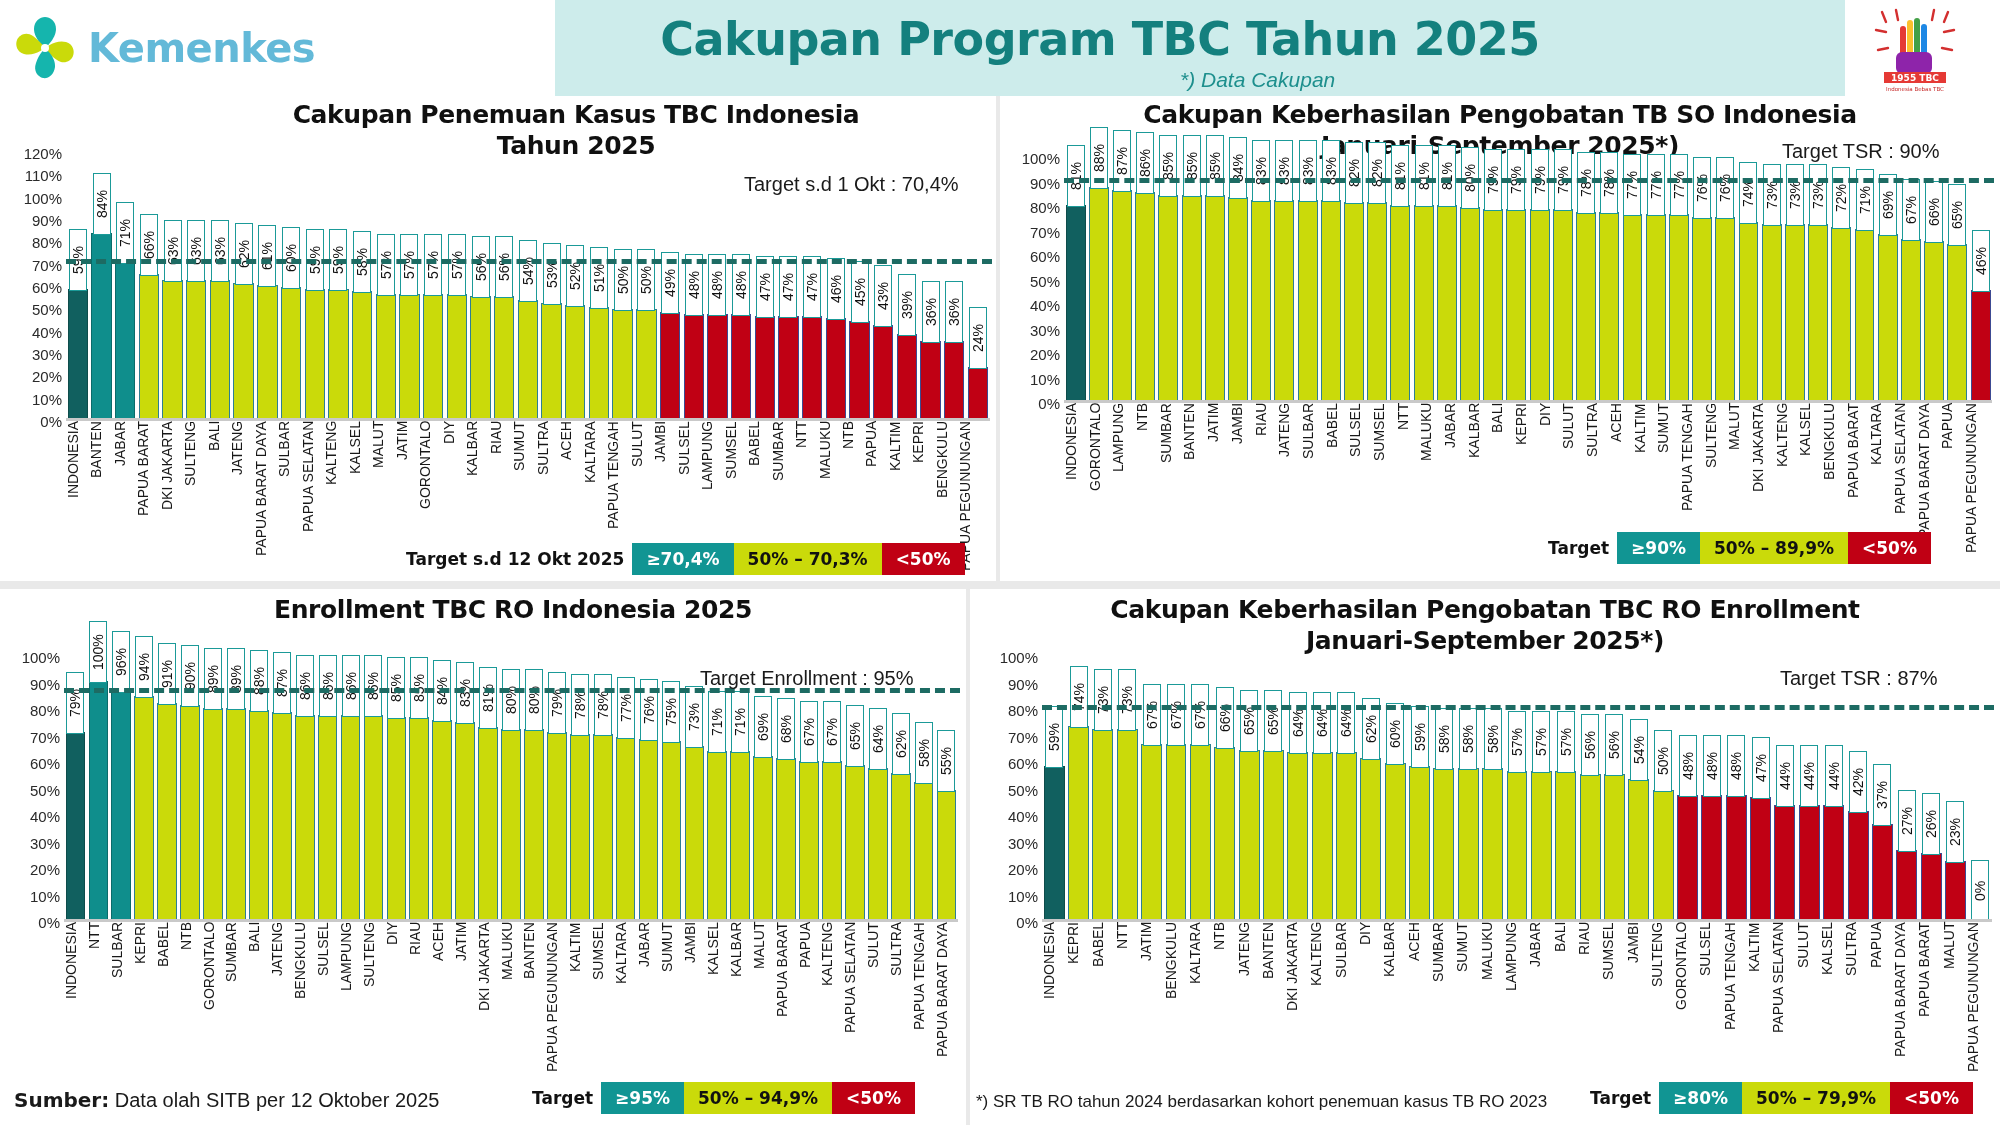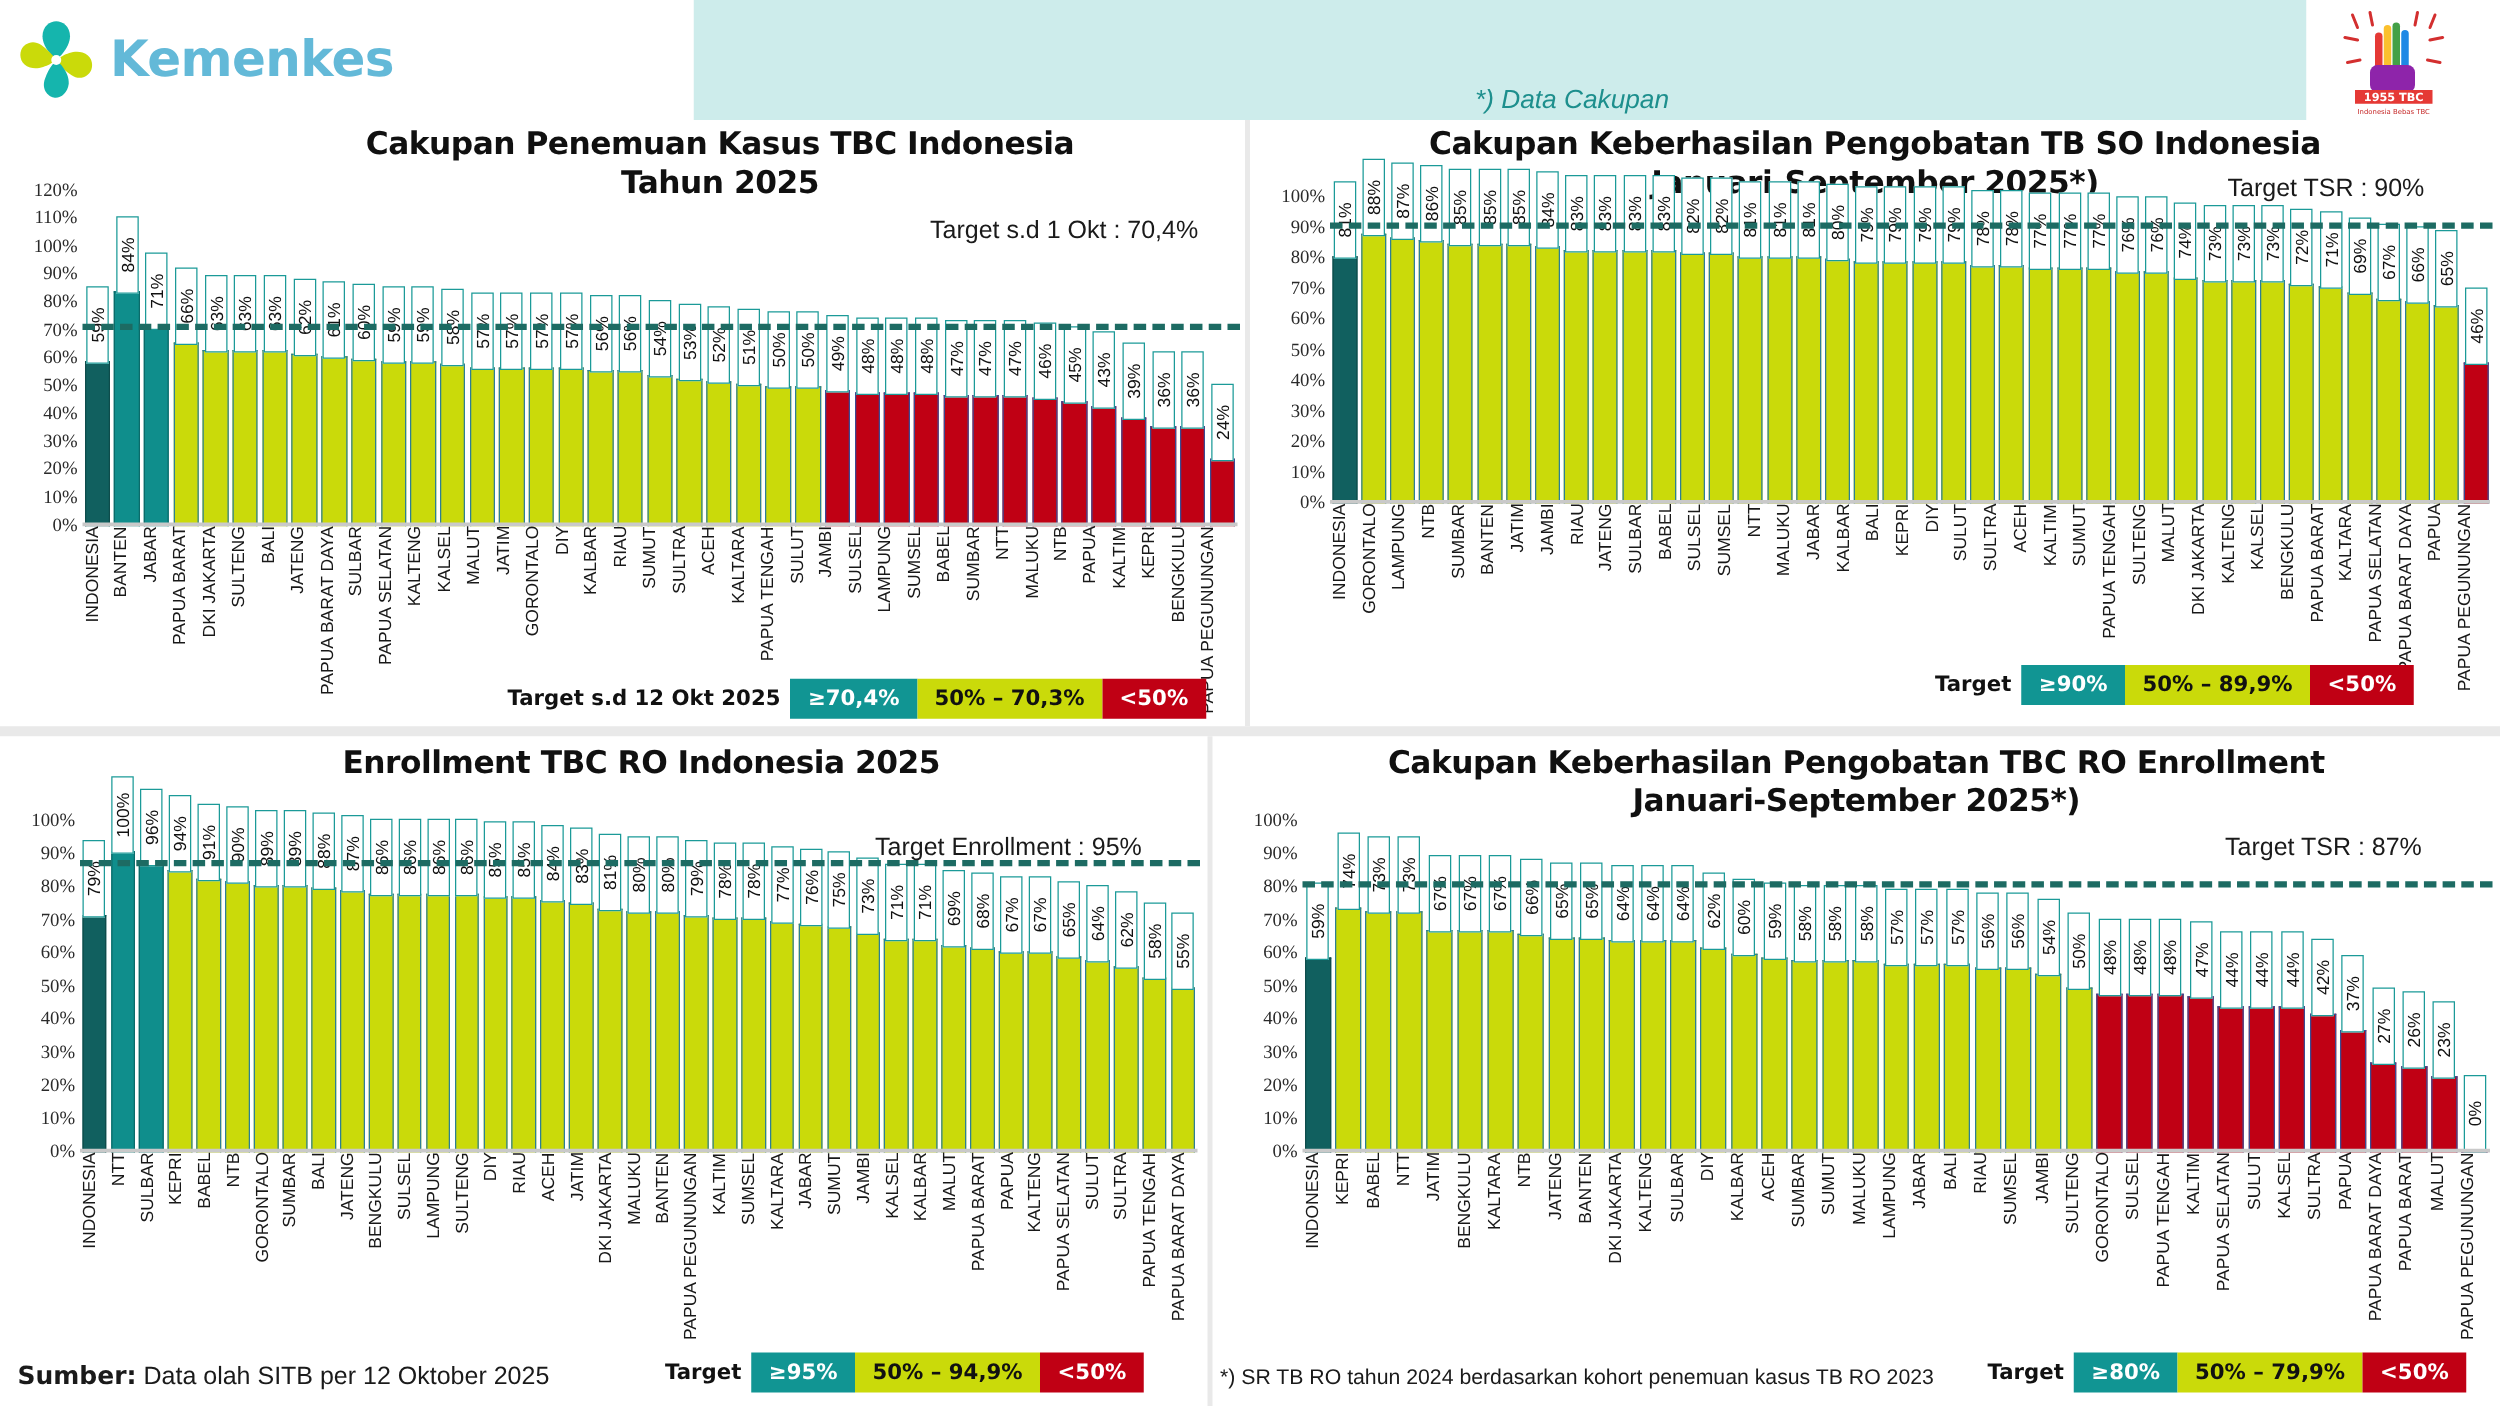--- a/index.html
+++ b/index.html
@@ -41,21 +41,21 @@
   .panel-title {
     text-align:center; font-size:25px; font-weight:bold; color:#101010;
     font-family:"DejaVu Sans", sans-serif; line-height:1.22; letter-spacing:-0.4px;
   }
 
   
   .chart { position:relative; }
   .yaxis { position:absolute; left:0; top:0; height:100%; width:58px; }
   .ytick {
     position:absolute; right:4px; transform:translateY(-50%);
-    font-size:15px; color:#2a2a2a; font-family:Liberation Serif, serif; white-space:nowrap;margin-left:36px;
+    font-size:15px; color:#2a2a2a; font-family:Liberation Sans, sans-serif; white-space:nowrap;margin-left:36px;
   }
   .plot { position:absolute; top:0; bottom:0; overflow:visible; }
   .plot-base { position:absolute; left:0; right:0; bottom:0; height:3px; background:#c9c9c9; }
   .bars { position:absolute; left:0; right:0; top:0; bottom:0; display:flex; align-items:flex-end; }
   .barcol { position:relative; flex:1 1 0; height:100%; display:flex; flex-direction:column; justify-content:flex-end; align-items:center; }
   .bar { width:86%; border:1px solid #4a6fa5; border-bottom:none; }
   .bar.teal   { background:#11605f; border-color:#0e4c4b; }
   .bar.teal2  { background:#0f8e8c; border-color:#0b6b6a; }
   .bar.lime   { background:#cada0a; border-color:#2e7f93; }
   .bar.red    { background:#c00014; border-color:#3c4a92; }
@@ -114,20 +114,21 @@
           <path d="M33 33 C33 33 22 24 22 14 C22 6 28 2 33 2 C38 2 44 6 44 14 C44 24 33 33 33 33Z" fill="#15b5ad"></path>
           <path d="M33 33 C33 33 44 24 54 27 C61 29 63 36 61 41 C59 46 52 50 45 45 C37 40 33 33 33 33Z" fill="#cada0a"></path>
           <path d="M33 33 C33 33 44 42 43 52 C42 60 36 64 31 63 C26 62 21 56 24 48 C27 39 33 33 33 33Z" fill="#15b5ad"></path>
           <path d="M33 33 C33 33 22 42 12 39 C5 37 3 30 5 25 C7 20 14 16 21 21 C29 27 33 33 33 33Z" fill="#cada0a"></path>
           <circle cx="33" cy="33" r="4" fill="#ffffff"></circle>
         </svg>
       </div>
       <div id="logo-text">Kemenkes</div>
     </div>
 
+    <div id="header-title">Cakupan Program TBC Tahun 2025</div>
     <div id="header-note">*) Data Cakupan</div>
 
     <div id="header-emblem">
       <svg width="110" height="90" viewBox="0 0 110 90">
         <rect x="0" y="0" width="110" height="90" fill="#ffffff"></rect>
         <g stroke="#d32f2f" stroke-width="2.4" stroke-linecap="round">
           <line x1="22" y1="8" x2="26" y2="18"></line>
             <line x1="88" y1="8" x2="84" y2="18"></line>
           <line x1="16" y1="26" x2="26" y2="28"></line>
             <line x1="94" y1="26" x2="84" y2="28"></line>

